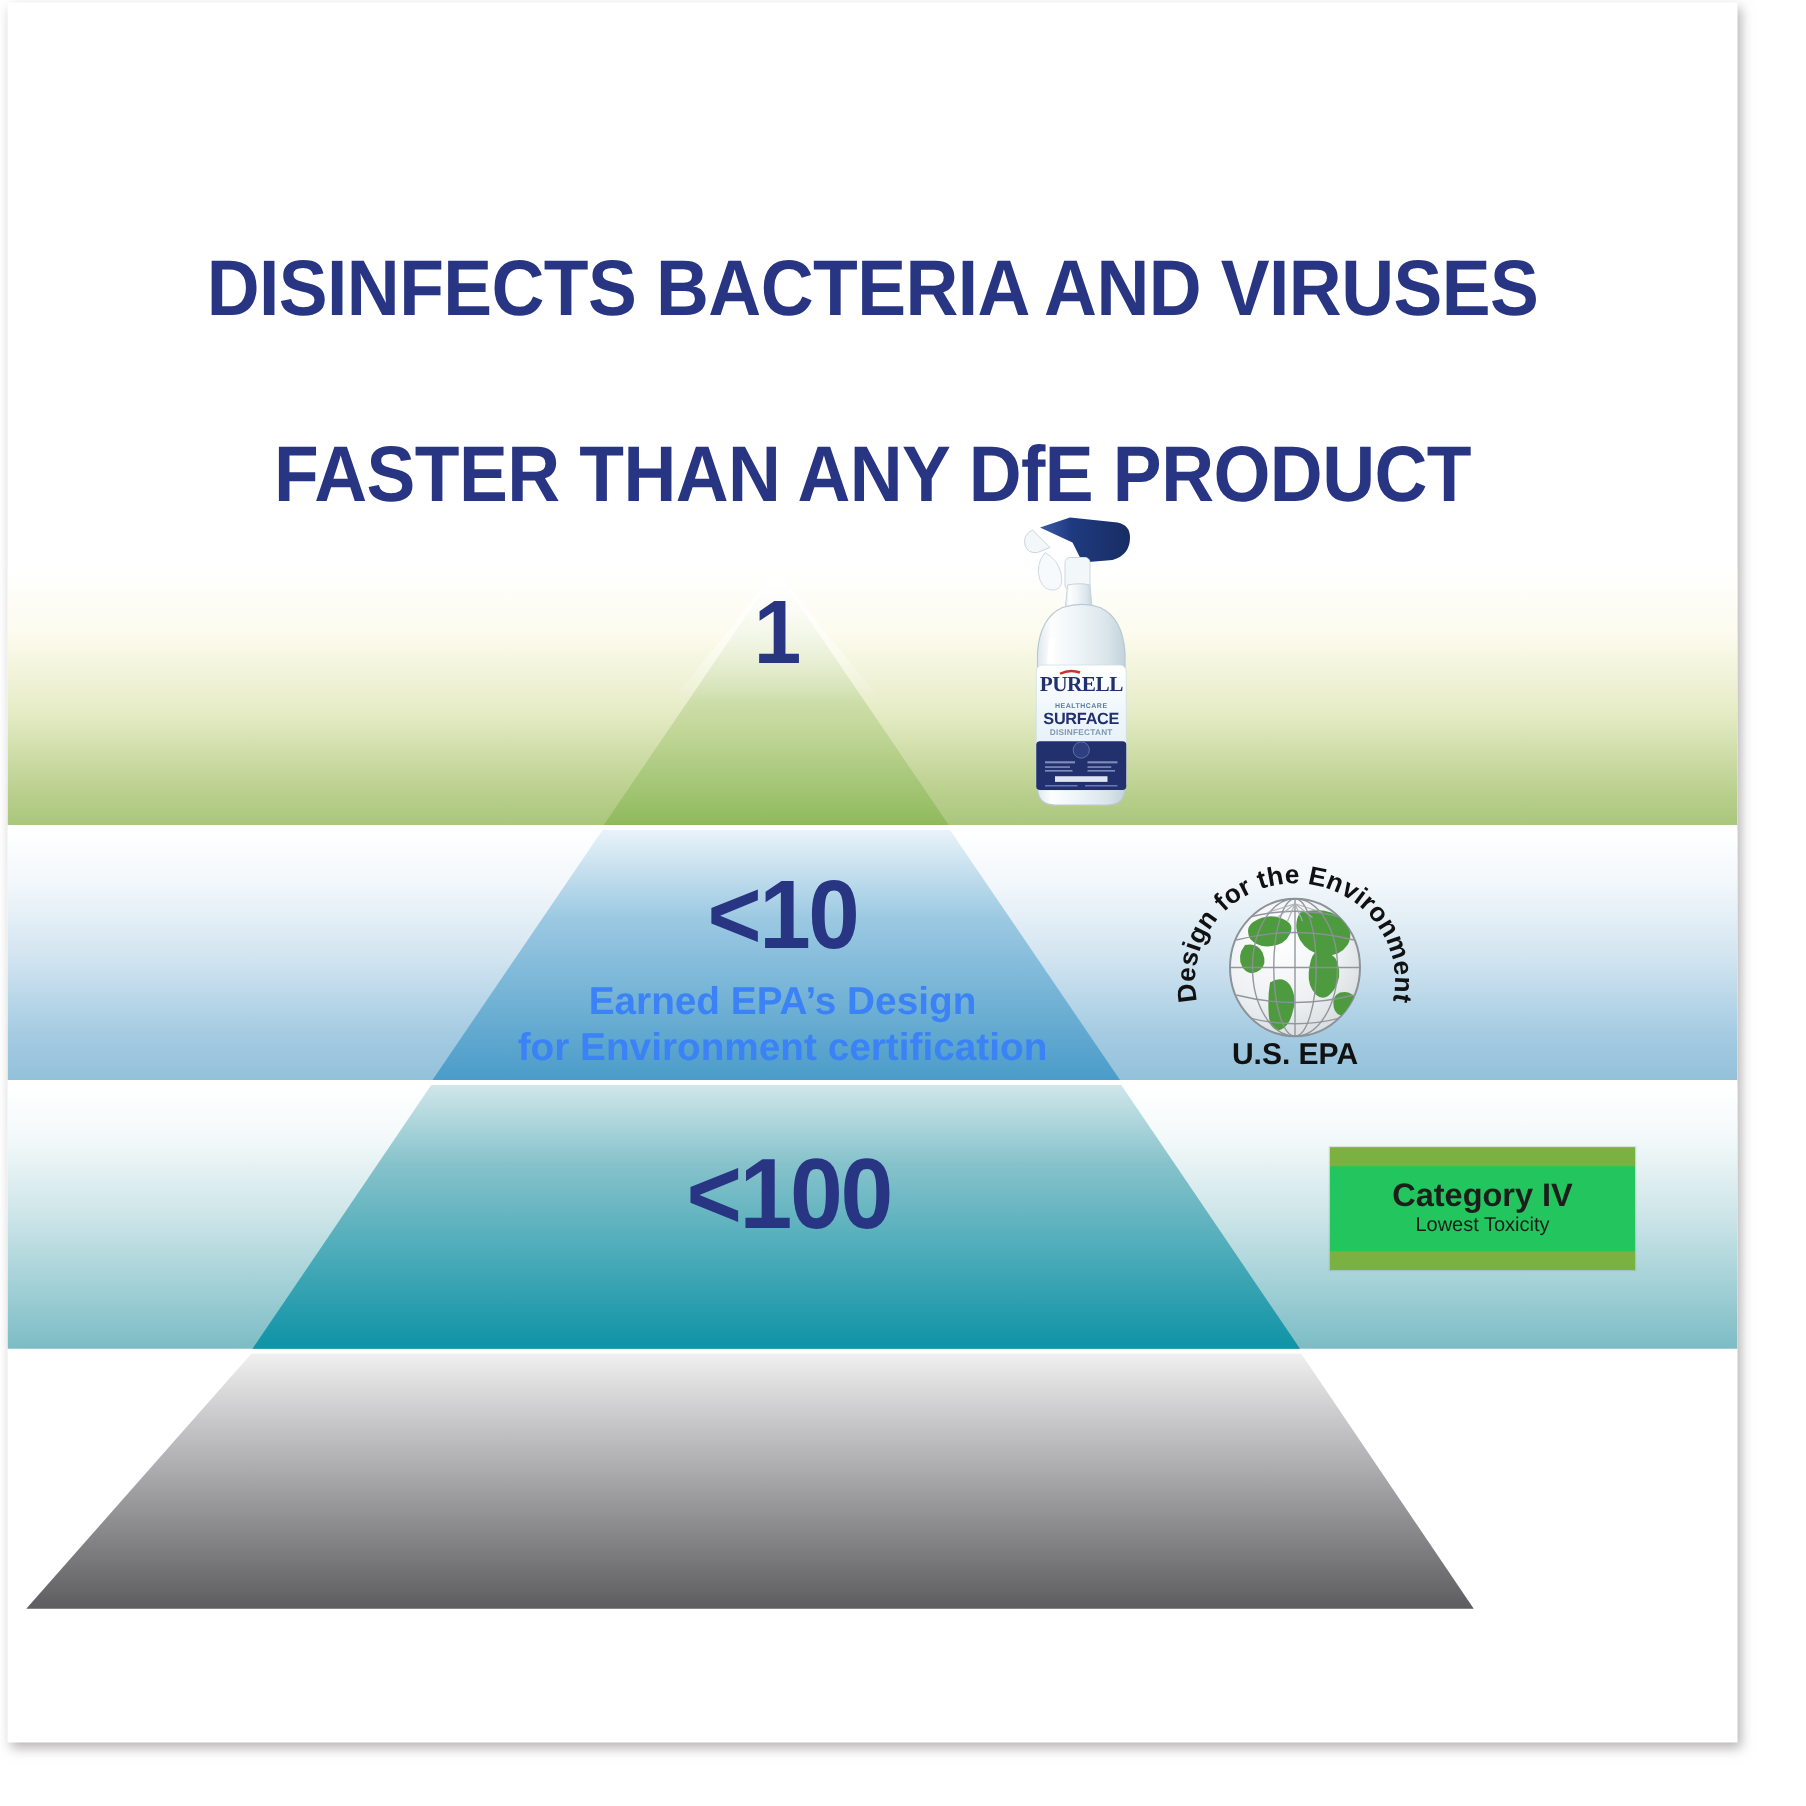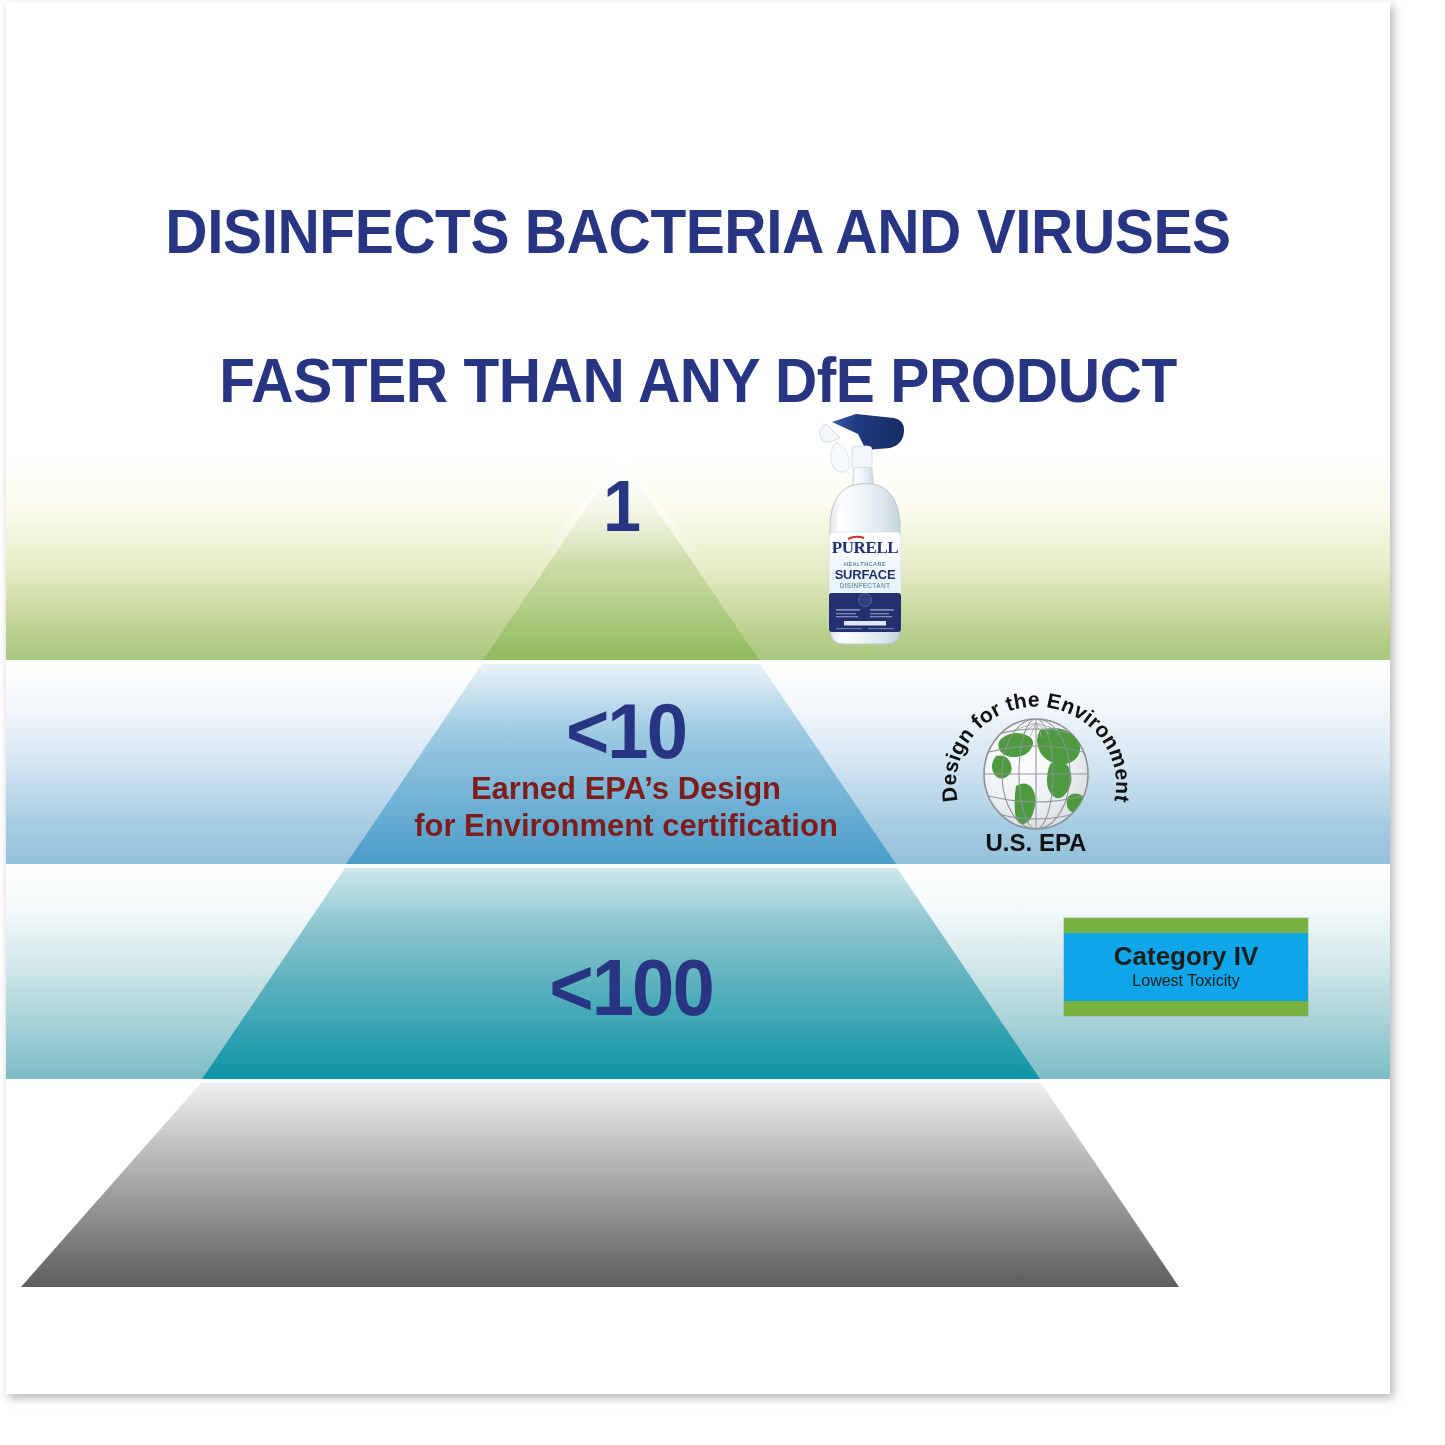--- a/index.html
+++ b/index.html
@@ -86,38 +86,38 @@
   .sub{display:block;font-weight:bold;}
 
   
   #t1{ left:470px; top:470px; width:290px; }
   #t1 .big{ font-size:72px; line-height:.96; }
   #t1 .sub{ color:#283583; font-size:33px; line-height:1.14; margin-top:6px; }
 
   
   #t2{ left:330px; top:690px; width:580px; }
   #t2 .big{ font-size:78px; line-height:1; }
-  #t2 .sub{ color:#7f1d1d; font-size:31px; line-height:1.2; }
-
-  
-  #t3{ left:230px; top:946px; width:790px; }
+  #t2 .sub{ color:#3b82f6; font-size:31px; line-height:1.2; margin-top:12px; }
+
+  
+  #t3{ left:230px; top:913px; width:790px; }
   #t3 .big{ font-size:80px; line-height:1; }
   #t3 .sub{ color:#ffffff; font-size:31px; line-height:1.2; margin-top:12px; }
 
   
   #t4{ left:180px; top:1112px; width:870px; }
   #t4 .big{ font-size:82px; line-height:1; }
   #t4 .sub{ color:#ffffff; font-size:30px; line-height:1.2; margin-top:14px; }
 
   
   #cat-badge{
     position:absolute;
     left:1058px; top:916px;
     width:244px; height:98px;
-    background:#0ea5e9;
+    background:#22c55e;
     border-top:15px solid #79b241;
     border-bottom:15px solid #79b241;
     box-sizing:border-box;
     display:flex;flex-direction:column;
     align-items:center;justify-content:center;
     box-shadow:0 0 0 1px rgba(150,160,150,.35);
   }
   #cat-badge .c1{
     font-size:26px;font-weight:bold;color:#1d1d1b;line-height:1.05;
   }

